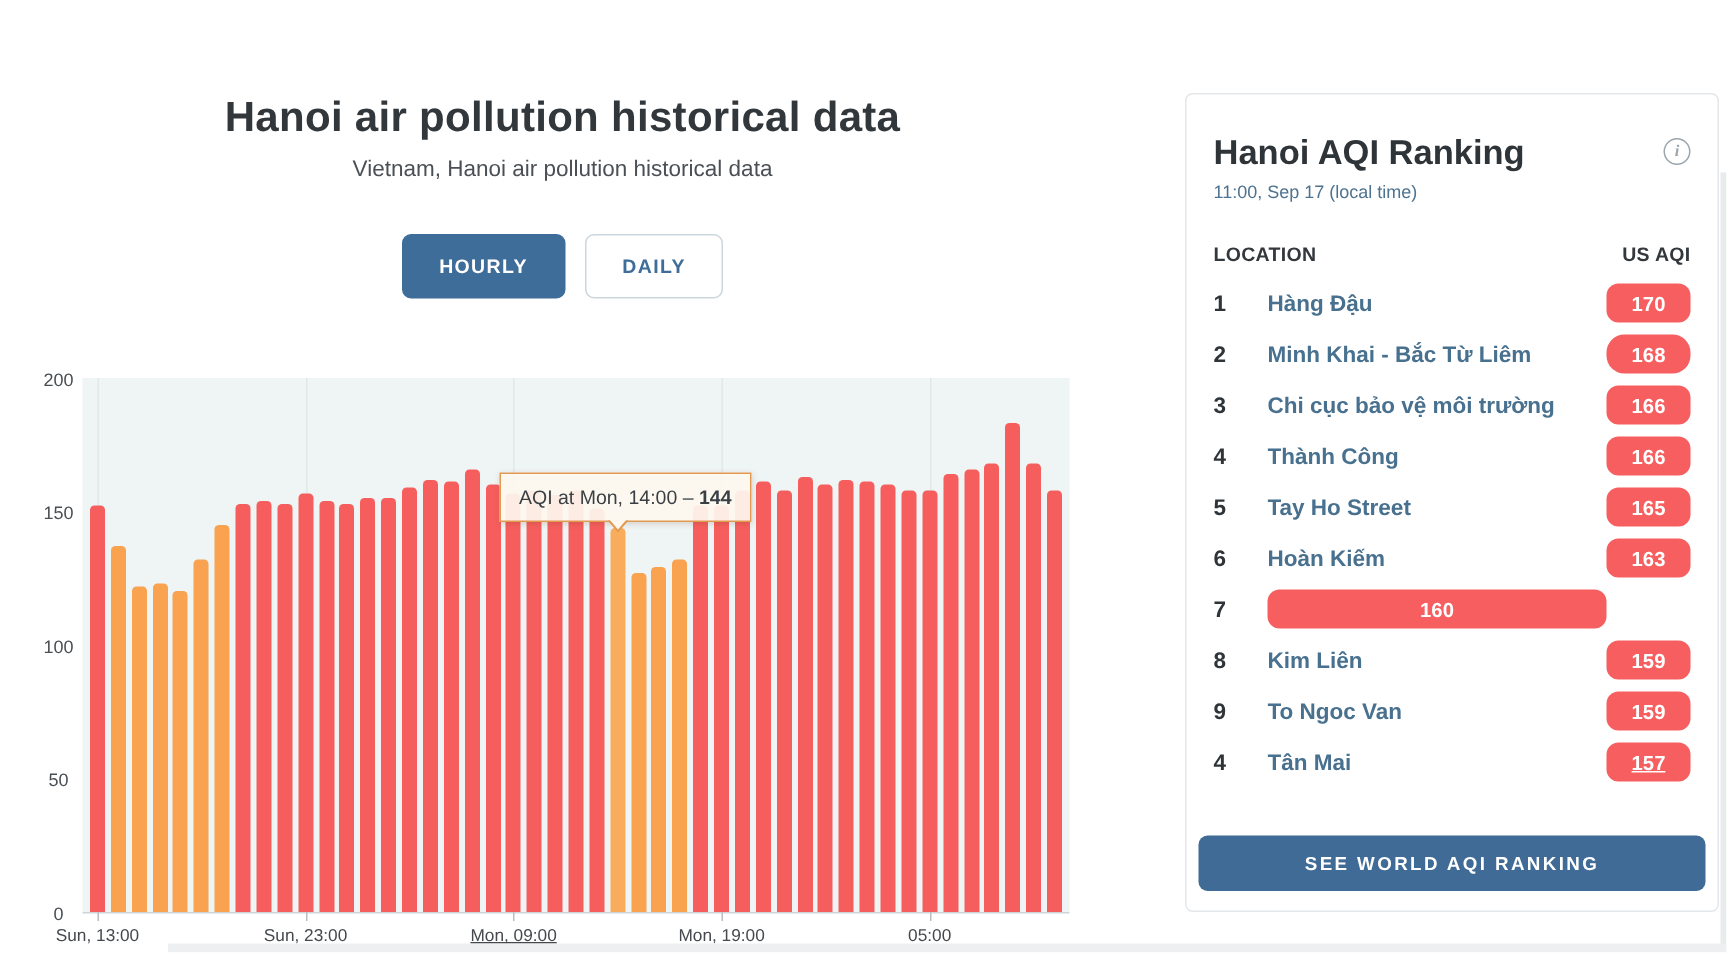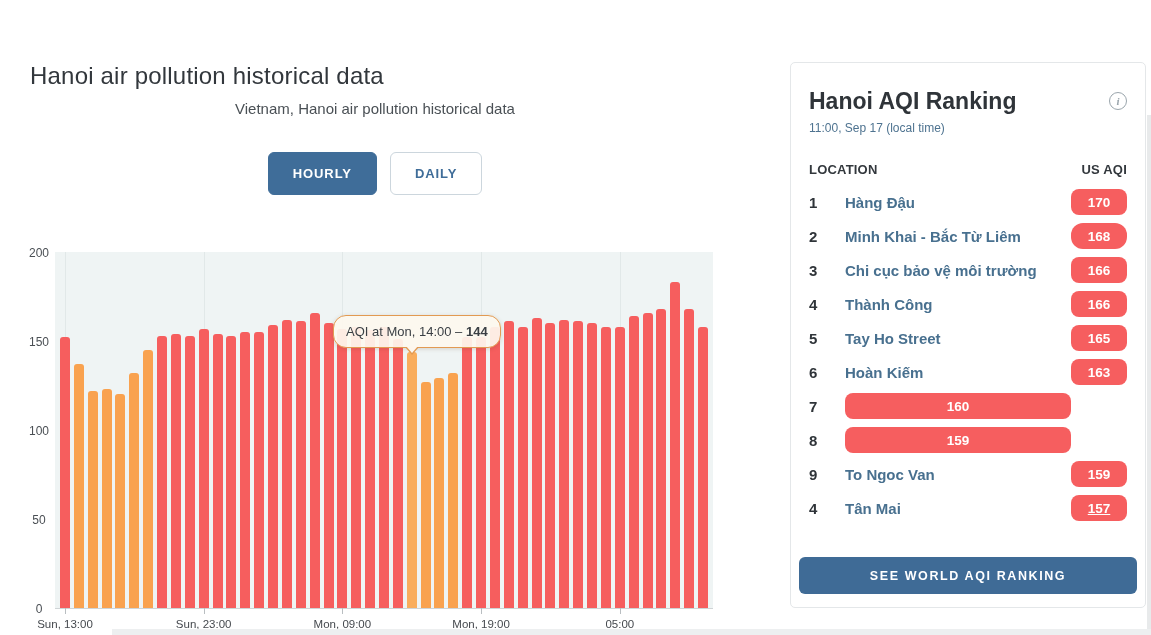--- a/index.html
+++ b/index.html
@@ -3,21 +3,21 @@
 <meta charset="utf-8">
 <style>
   * { margin:0; padding:0; box-sizing:border-box; }
   html,body { background:#fff; }
   .page {
     position:relative; width:1151px; height:635px; overflow:hidden;
     font-family:"Liberation Sans", sans-serif; background:#ffffff;
   }
   
   .chart-widget { position:absolute; left:30px; top:0; width:690px; }
-  .cw-title { margin-top:62px; text-align:left; font-size:24px; font-weight:400; color:#32373c; letter-spacing:.2px; }
+  .cw-title { margin-top:62px; text-align:center; font-size:28px; font-weight:700; color:#32373c; letter-spacing:.2px; }
   .cw-sub   { margin-top:10px; text-align:center; font-size:15px; color:#4a5055; }
   .toggle   { margin-top:35px; display:flex; justify-content:center; gap:13px; }
   .tbtn {
     font-family:inherit; font-size:13px; font-weight:700; letter-spacing:.9px;
     padding:13px 24px; border-radius:6px; cursor:pointer;
   }
   .tbtn.active { background:#3f6d99; color:#fff; border:1px solid #3f6d99; }
   .tbtn.ghost  { background:#fff; color:#3f6d99; border:1px solid #ccd6dd; }
 
   .chart { position:absolute; left:0; top:245px; width:690px; height:390px; }
@@ -28,21 +28,21 @@
   .gridline { position:absolute; top:0; bottom:0; width:1px; background:#e1e8e8; }
   .bar { position:absolute; bottom:0; width:10px; border-radius:3px 3px 0 0; }
   .baseline { position:absolute; left:25px; top:363px; width:658px; height:1px; background:#cfd4d6; }
   .ytick-label { position:absolute; width:22px; text-align:center; font-size:12px; color:#4a4f54; }
   .xtick { position:absolute; top:363px; width:1px; height:6px; background:#b9bec1; }
   .xtick-label { position:absolute; top:373px; transform:translateX(-50%); font-size:11.5px; color:#45494e; white-space:nowrap; }
 
   .tooltip {
     position:absolute; left:278px; top:63px; z-index:5;
     background:rgba(253,247,238,0.93); border:1px solid #e29a52;
-    border-radius:13px; padding:8px 12px; white-space:nowrap;
+    border-radius:0; padding:8px 12px; white-space:nowrap;
     font-size:13px; color:#3a3f44; box-shadow:0 1px 4px rgba(90,60,20,.18);
   }
   .tooltip b { font-weight:700; }
   .tt-arrow-b, .tt-arrow-f { position:absolute; width:0; height:0; border-left:7px solid transparent; border-right:7px solid transparent; }
   .tt-arrow-b { left:71px; bottom:-8px; border-top:8px solid #e29a52; }
   .tt-arrow-f { left:72px; bottom:-6px; border-left:6px solid transparent; border-right:6px solid transparent; border-top:7px solid #fdf7ee; }
 
   
   .card {
     position:absolute; left:790px; top:62px; width:356px; height:546px;
@@ -213,20 +213,21 @@
           <span class="rank">6</span>
           <span class="rname">Hoàn Kiếm</span>
           <span class="badge" style="background: rgb(246, 94, 95);">163</span>
         </div>
         <div class="rrow">
           <span class="rank">7</span>
           <span class="badge" style="background: rgb(246, 94, 95);">160</span>
         </div>
         <div class="rrow">
           <span class="rank">8</span>
+          <span class="rname">Kim Liên</span>
           <span class="badge" style="background: rgb(246, 94, 95);">159</span>
         </div>
         <div class="rrow">
           <span class="rank">9</span>
           <span class="rname">To Ngoc Van</span>
           <span class="badge" style="background: rgb(246, 94, 95);">159</span>
         </div>
         <div class="rrow">
           <span class="rank">4</span>
           <span class="rname">Tân Mai</span>

